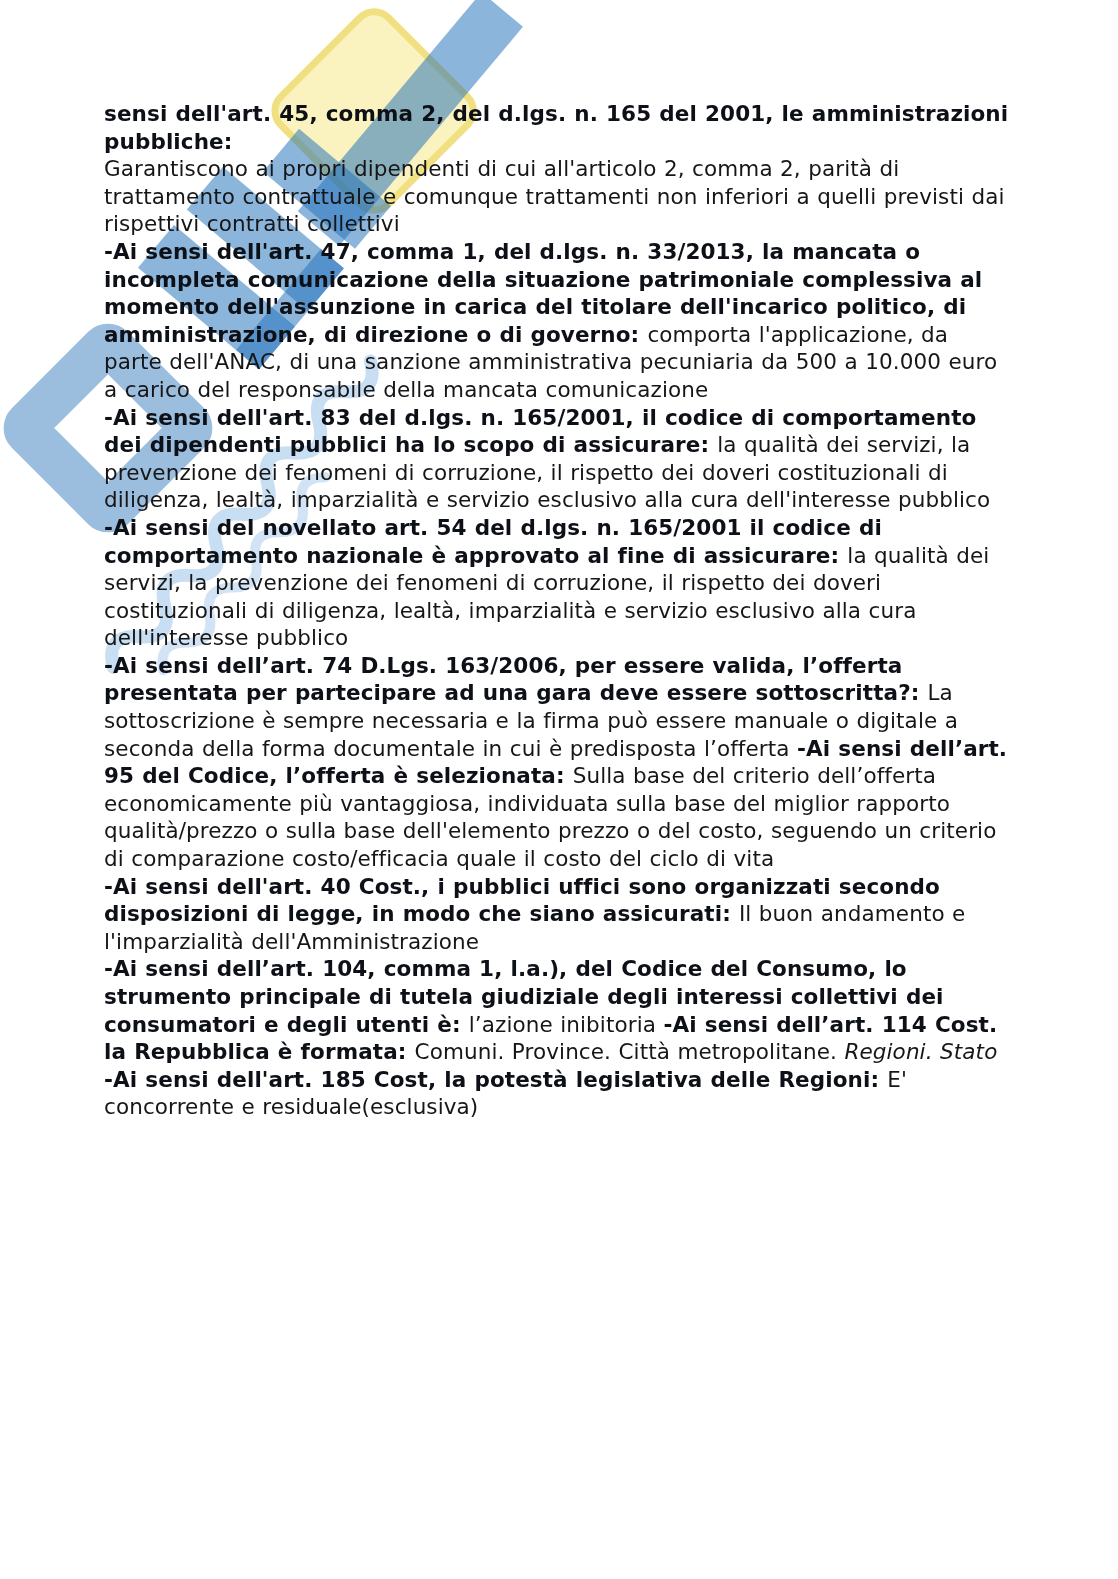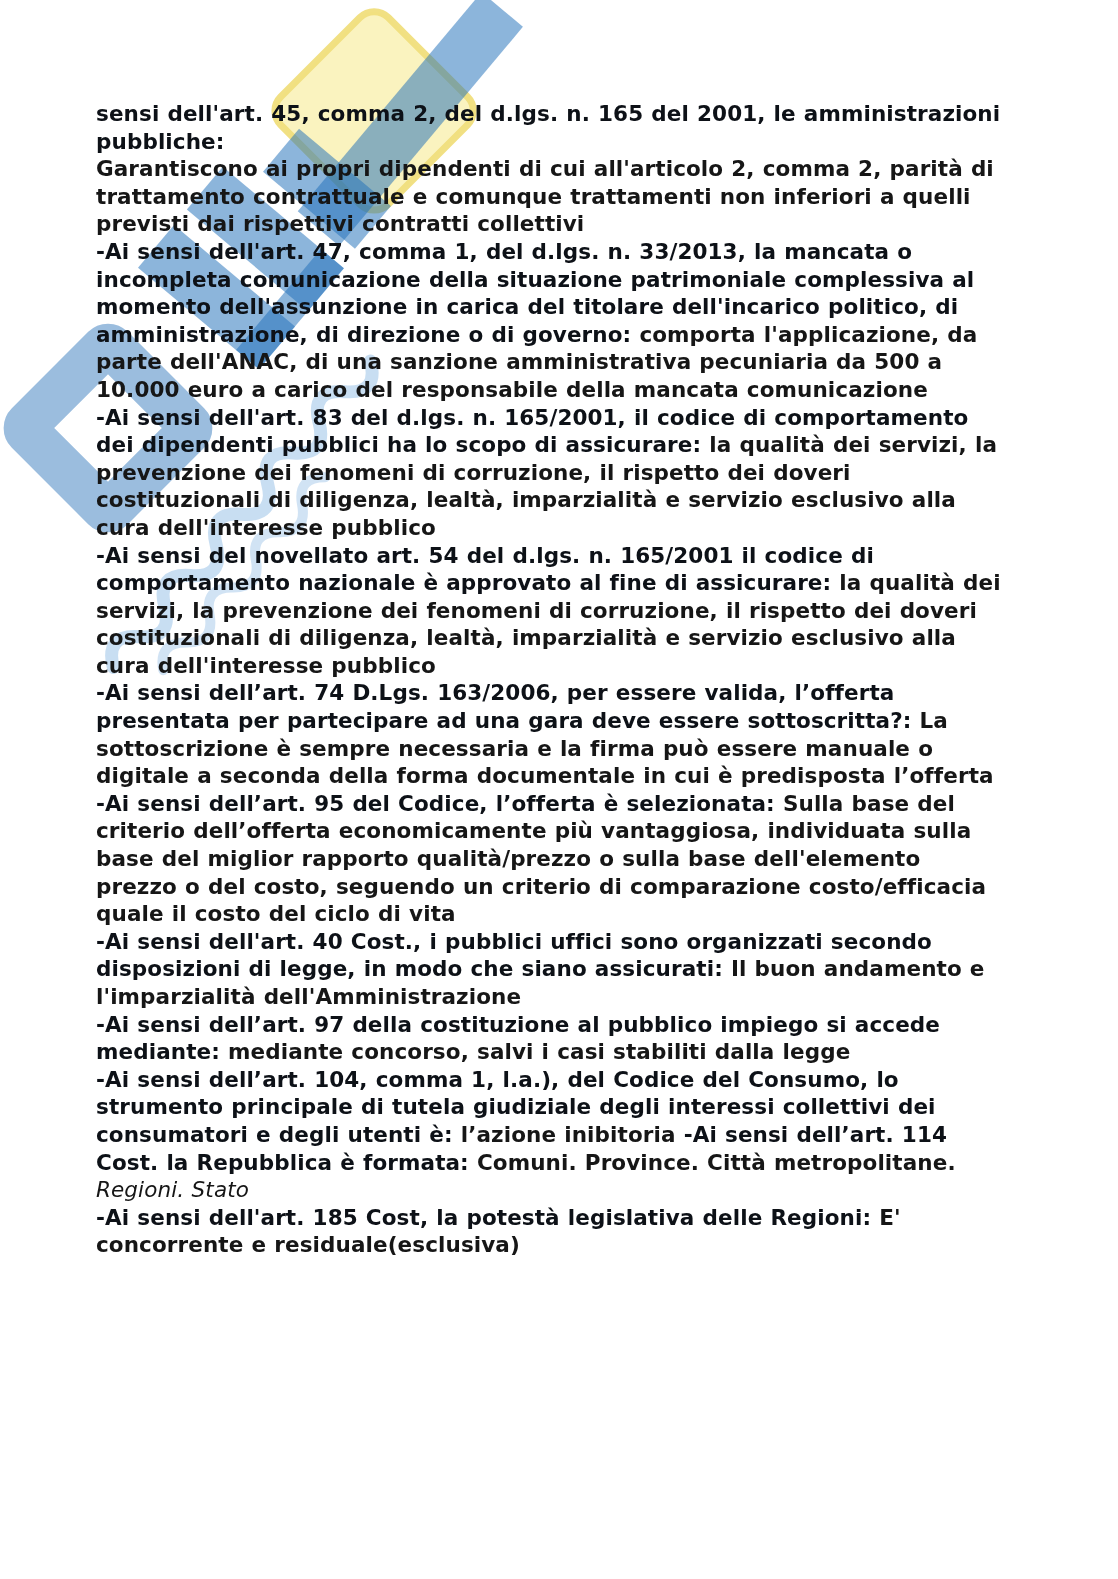--- a/index.html
+++ b/index.html
@@ -16,40 +16,40 @@
   }
   .watermark {
     position: absolute;
     left: 0;
     top: 0;
     z-index: 0;
     pointer-events: none;
   }
   .content {
     position: absolute;
-    left: 96px;
+    left: 104px;
     top: 100px;
     width: 908px;
     z-index: 1;
     font-size: 21.5px;
     line-height: 27.6px;
     color: #161616;
     letter-spacing: 0.1px;
     word-spacing: 0.5px;
   }
   .content p {
     margin: 0;
     padding: 0;
   }
   .seg-b {
     font-weight: bold;
     color: #0d1117;
   }
   .seg-r {
-    font-weight: bold;
+    font-weight: normal;
   }
   .seg-i {
     font-style: italic;
   }
 </style>
 </head>
 <body>
 
 <svg class="watermark" width="1118" height="1579" viewBox="0 0 1118 1579" aria-hidden="true">
   <g transform="translate(108 428) rotate(-50)">
@@ -88,20 +88,19 @@
 
 
   <p><span class="seg-b">-Ai sensi dell'art. 83 del d.lgs. n. 165/2001, il codice di comportamento dei dipendenti pubblici ha lo scopo di assicurare: </span><span class="seg-r">la qualità dei servizi, la prevenzione dei fenomeni di corruzione, il rispetto dei doveri costituzionali di diligenza, lealtà, imparzialità e servizio esclusivo alla cura dell'interesse pubblico</span></p>
 
   <p><span class="seg-b">-Ai sensi del novellato art. 54 del d.lgs. n. 165/2001 il codice di comportamento nazionale è approvato al fine di assicurare: </span><span class="seg-r">la qualità dei servizi, la prevenzione dei fenomeni di corruzione, il rispetto dei doveri costituzionali di diligenza, lealtà, imparzialità e servizio esclusivo alla cura dell'interesse pubblico</span></p>
 
   <p><span class="seg-b">-Ai sensi dell’art. 74 D.Lgs. 163/2006, per essere valida, l’offerta presentata per partecipare ad una gara deve essere sottoscritta?: </span><span class="seg-r">La sottoscrizione è sempre necessaria e la firma può essere manuale o digitale a seconda della forma documentale in cui è predisposta l’offerta </span><span class="seg-b">-Ai sensi dell’art. 95 del Codice, l’offerta è selezionata: </span><span class="seg-r">Sulla base del criterio dell’offerta economicamente più vantaggiosa, individuata sulla base del miglior rapporto qualità/prezzo o sulla base dell'elemento prezzo o del costo, seguendo un criterio di comparazione costo/efficacia quale il costo del ciclo di vita</span></p>
 
   <p><span class="seg-b">-Ai sensi dell'art. 40 Cost., i pubblici uffici sono organizzati secondo disposizioni di legge, in modo che siano assicurati: </span><span class="seg-r">Il buon andamento e l'imparzialità dell'Amministrazione</span></p>
 
-  <p><span class="seg-b">-Ai sensi dell’art. 97 della costituzione al pubblico impiego si accede mediante: </span><span class="seg-r">mediante concorso, salvi i casi stabiliti dalla legge</span></p>
 
 
   <p><span class="seg-b">-Ai sensi dell’art. 104, comma 1, l.a.), del Codice del Consumo, lo strumento principale di tutela giudiziale degli interessi collettivi dei consumatori e degli utenti è: </span><span class="seg-r">l’azione inibitoria </span><span class="seg-b">-Ai sensi dell’art. 114 Cost. la Repubblica è formata: </span><span class="seg-r">Comuni. Province. Città metropolitane. </span><span class="seg-i">Regioni. Stato</span></p>
 
   <p><span class="seg-b">-Ai sensi dell'art. 185 Cost, la potestà legislativa delle Regioni: </span><span class="seg-r">E' concorrente e residuale(esclusiva)</span></p>
 
 </div>
 
 </body></html>

